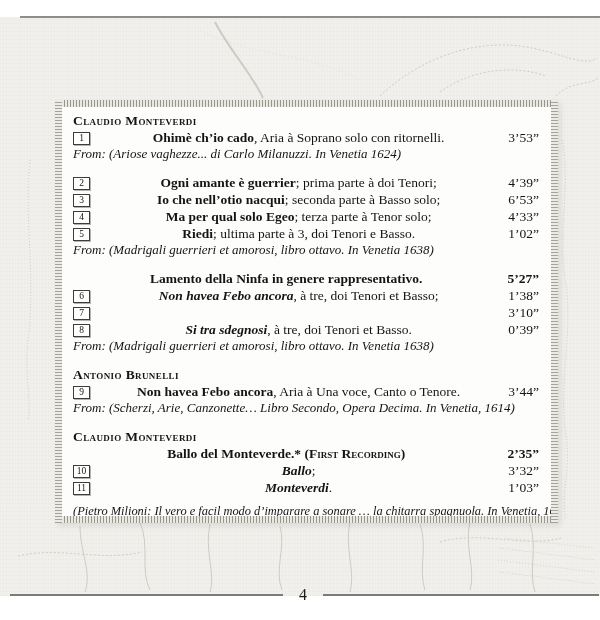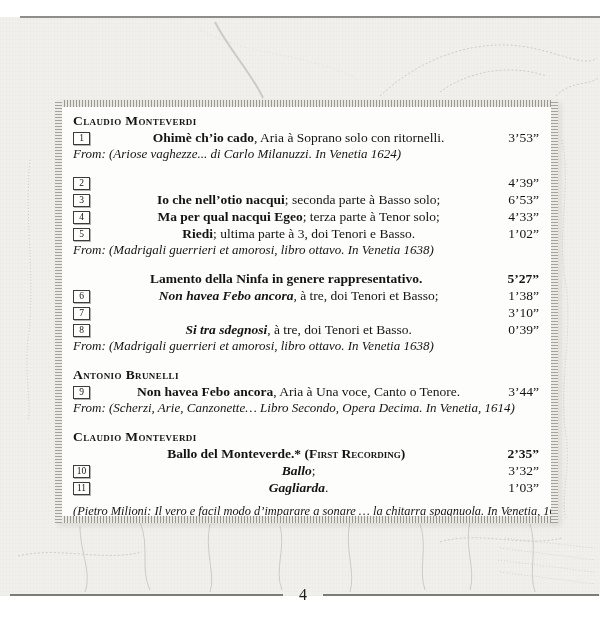--- a/index.html
+++ b/index.html
@@ -99,30 +99,31 @@
         <div class="composer">Claudio Monteverdi</div>
         <div class="row track-row">
           <span class="tracknum">1</span>
           <span class="track-text"><span class="track-title">Ohimè ch’io cado</span><span class="track-rest">, Aria à Soprano solo con ritornelli.</span></span>
           <span class="duration">3’53”</span>
         </div>
         <div class="source">From: (Ariose vaghezze... di Carlo Milanuzzi. In Venetia 1624)</div>
         <div class="gap"></div>
         <div class="row track-row">
           <span class="tracknum">2</span>
+          <span class="track-text"><span class="track-title">Ogni amante è guerrier</span><span class="track-rest">; prima parte à doi Tenori;</span></span>
           <span class="duration">4’39”</span>
         </div>
         <div class="row track-row">
           <span class="tracknum">3</span>
           <span class="track-text"><span class="track-title">Io che nell’otio nacqui</span><span class="track-rest">; seconda parte à Basso solo;</span></span>
           <span class="duration">6’53”</span>
         </div>
         <div class="row track-row">
           <span class="tracknum">4</span>
-          <span class="track-text"><span class="track-title">Ma per qual nacqui Egeo</span><span class="track-rest">; terza parte à Tenor solo;</span></span>
+          <span class="track-text"><span class="track-title">Ma per qual solo Egeo</span><span class="track-rest">; terza parte à Tenor solo;</span></span>
           <span class="duration">4’33”</span>
         </div>
         <div class="row track-row">
           <span class="tracknum">5</span>
           <span class="track-text"><span class="track-title">Riedi</span><span class="track-rest">; ultima parte à 3, doi Tenori e Basso.</span></span>
           <span class="duration">1’02”</span>
         </div>
         <div class="source">From: (Madrigali guerrieri et amorosi, libro ottavo. In Venetia 1638)</div>
         <div class="gap"></div>
         <div class="row heading-row">
@@ -158,21 +159,21 @@
           <span class="heading-text track-text"><span>Ballo del Monteverde.*</span><span class="sc"> (First Recording)</span></span>
           <span class="duration bold">2’35”</span>
         </div>
         <div class="row track-row">
           <span class="tracknum">10</span>
           <span class="track-text"><span class="track-title it">Ballo</span><span class="track-rest">;</span></span>
           <span class="duration">3’32”</span>
         </div>
         <div class="row track-row">
           <span class="tracknum">11</span>
-          <span class="track-text"><span class="track-title it">Gagliarda</span><span class="track-rest">.</span></span>
+          <span class="track-text"><span class="track-title it">Monteverdi</span><span class="track-rest">.</span></span>
           <span class="duration">1’03”</span>
         </div>
         <div class="note">(Pietro Milioni: Il vero e facil modo d’imparare a sonare … la chitarra spagnuola. In Venetia, 1627)</div>
       </div>
   </div>
 
   <div class="footer">
     <div class="rule rule-l"></div>
     <div class="pagenum">4</div>
     <div class="rule rule-r"></div>

